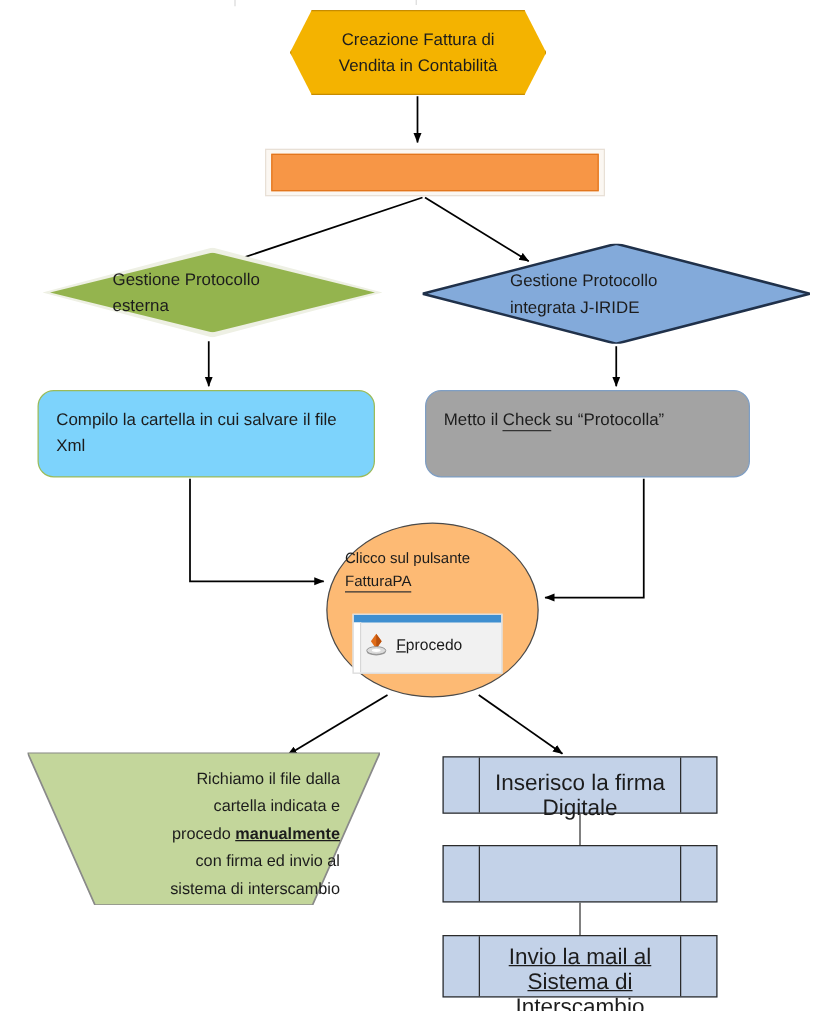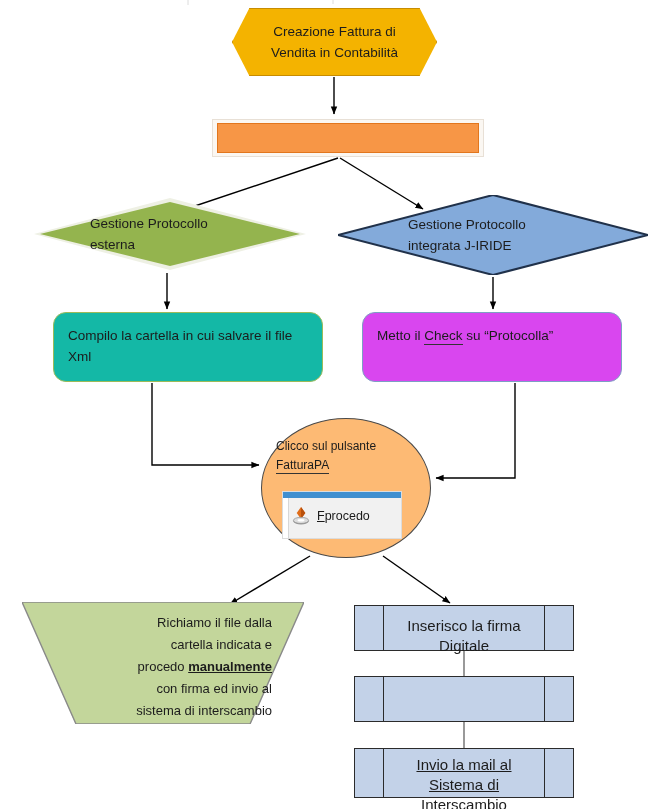--- a/index.html
+++ b/index.html
@@ -103,33 +103,32 @@
     position: absolute; inset: 0;
   }
   .bdia-wrap .node-label {
     left: 70px; top: 19px; width: 190px;
     text-align: left;
   }
 
   
   .grect {
     left: 30px; top: 312px; width: 270px; height: 70px;
-    background: #14b8a6;
+    background: #7dd3fc;
     border: 1px solid #9bbb59;
     border-radius: 13px;
-    margin-left: 23px;
   }
   .grect .node-label {
     left: 14px; top: 12px; width: 248px;
   }
 
   
   .brect {
-    left: 362px; top: 312px; width: 260px; height: 70px;
-    background: #d946ef;
+    left: 340px; top: 312px; width: 260px; height: 70px;
+    background: #a3a3a3;
     border: 1px solid #7e9ec4;
     border-radius: 13px;
     text-decoration: underline;
   }
   .brect .node-label {
     left: 14px; top: 12px; width: 238px;
   }
 
   
   .oval {
@@ -206,21 +205,21 @@
   .pp .pp-line {
     position: absolute;
     top: 0; bottom: 0; width: 0;
     border-left: 1px solid #2b2b2b;
   }
   .pp .pp-line.left { left: 28px; }
   .pp .pp-line.right { right: 28px; }
   .pp .node-label {
     left: 34px; top: 10px; width: 150px;
     text-align: center;
-    font-size: 15px;
+    font-size: 18px;
     line-height: 20px;
   }
   .pp1 { left: 354px; top: 605px; width: 220px; height: 46px; }
   .pp2 { left: 354px; top: 676px; width: 220px; height: 46px; }
   .pp3 { left: 354px; top: 748px; width: 220px; height: 50px; }
   .pp3 .node-label { top: 6px; text-decoration: underline; }
 </style>
 </head>
 <body>
 

